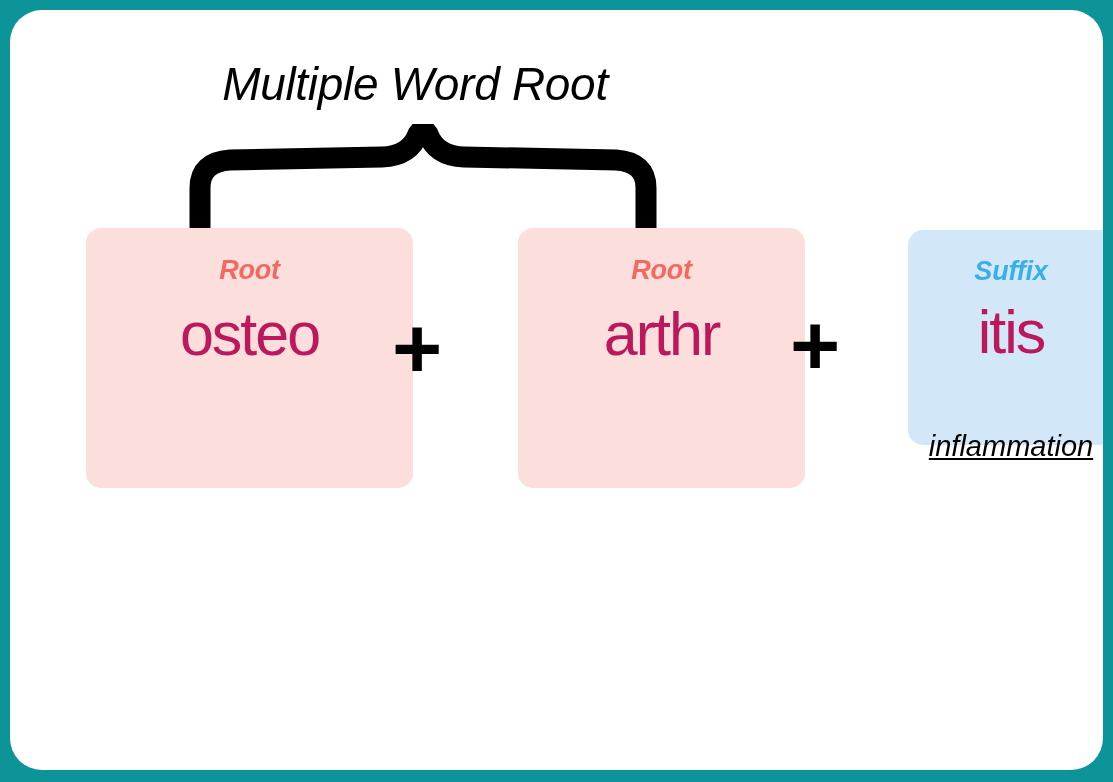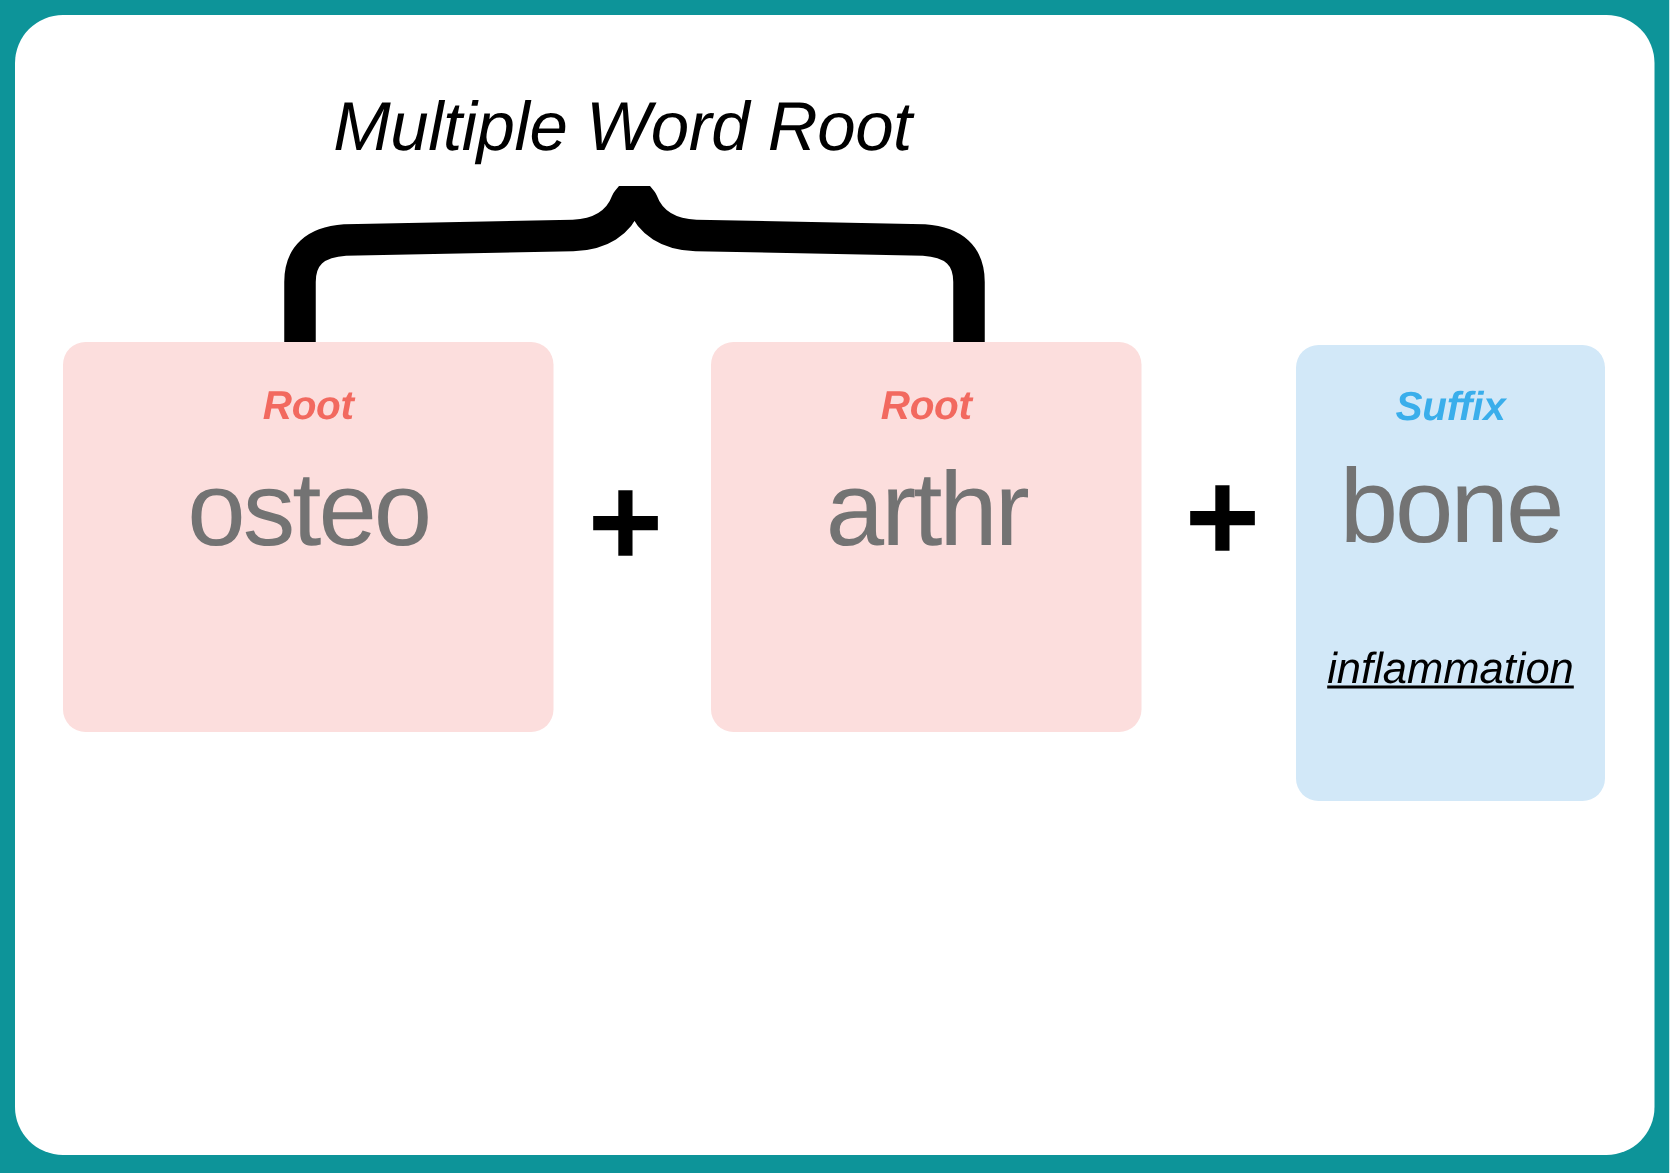--- a/index.html
+++ b/index.html
@@ -42,34 +42,35 @@
     left: 168px; top: 114px;
     width: 490px; height: 112px;
   }
   .brace svg { display: block; width: 100%; height: 100%; }
 
   
   .box {
     position: absolute;
     border-radius: 15px;
     text-align: center;
+    margin-left: 44px;
   }
   .box .kind {
     position: absolute;
     left: 0; right: 0;
     font-size: 27px;
     font-weight: bold;
     font-style: italic;
     letter-spacing: -0.2px;
   }
   .box .morph {
     position: absolute;
     left: 0; right: 0;
-    font-size: 70px;
-    color: #737373;
+    font-size: 61px;
+    color: #be185d;
     line-height: 1;
     letter-spacing: -2px;
     white-space: nowrap;
   }
   .box .meaning {
     position: absolute;
     left: 0; right: 0;
     font-size: 30px;
     font-style: italic;
     color: #000000;
@@ -89,21 +90,21 @@
     left: 464px; top: 218px;
     width: 287px; height: 260px;
     background: #fcdedd;
   }
   #box-root2 .kind { top: 27px; }
   #box-root2 .morph { top: 76px; }
   #box-root2 .meaning { top: 208px; }
 
   #box-suffix {
     left: 854px; top: 220px;
-    width: 206px; height: 304px;
+    width: 206px; height: 215px;
     background: #d2e8f8;
     padding-left: 12px;
   }
   #box-suffix .kind { top: 26px; }
   #box-suffix .morph { top: 72px; }
   #box-suffix .meaning { top: 200px; font-size: 29px; text-decoration: underline; }
 
   
   .plus {
     position: absolute;
@@ -163,19 +164,19 @@
 
     <div class="box" id="box-root2">
       <div class="kind" style="color:#f2695f">Root</div>
       <div class="morph">arthr</div>
     </div>
 
     <div class="plus" id="plus-2">+</div>
 
     <div class="box" id="box-suffix">
       <div class="kind" style="color:#3aaeeb">Suffix</div>
-      <div class="morph">bone</div>
+      <div class="morph">itis</div>
       <div class="meaning">inflammation</div>
     </div>
 
 
   </div>
 </div>
 
 </body></html>

